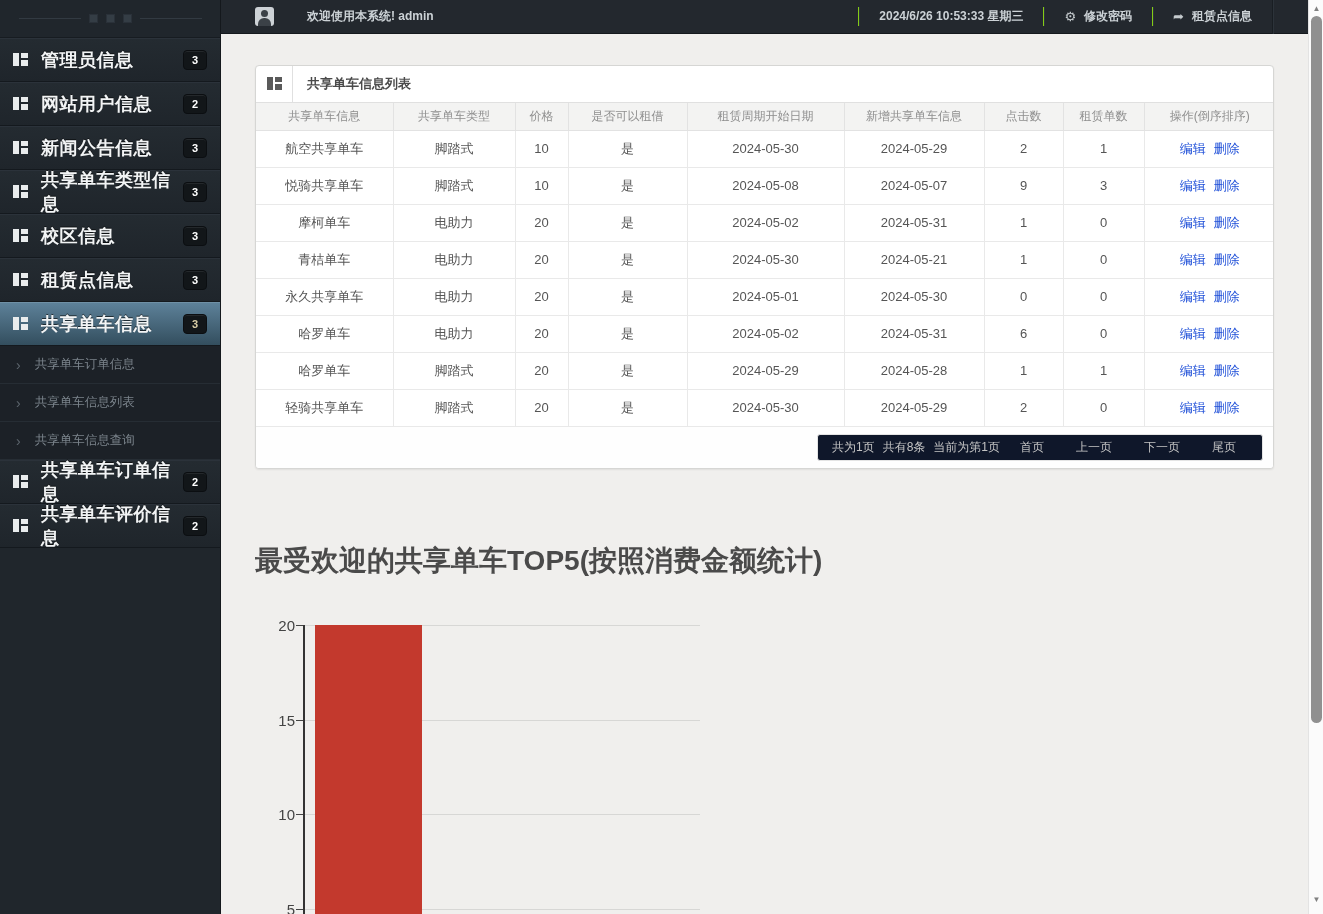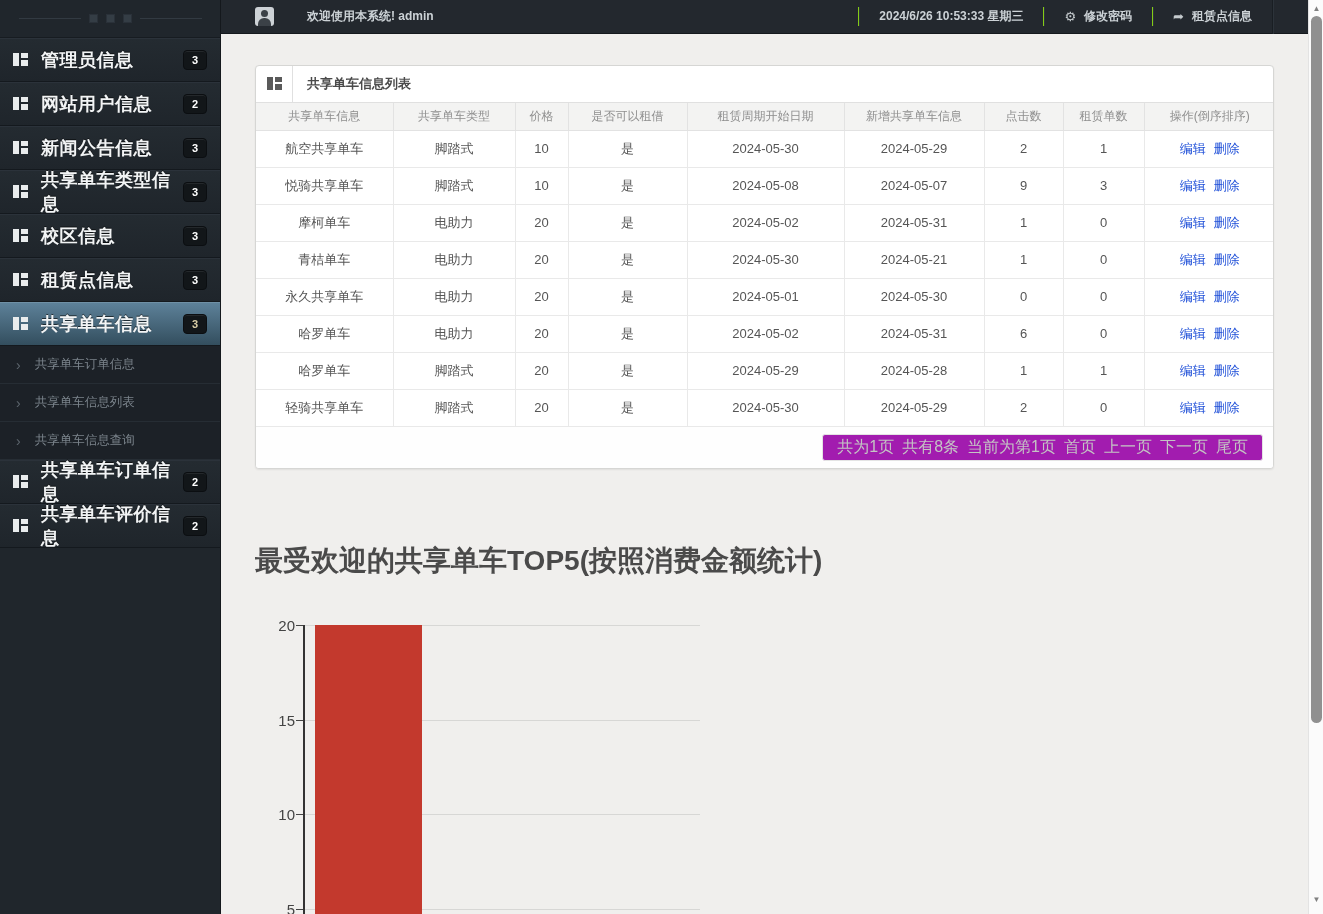--- a/index.html
+++ b/index.html
@@ -110,26 +110,26 @@
   th:first-child, td:first-child { border-left:none; }
   th:last-child, td:last-child { border-right:none; }
   td {
     height:37px; border:1px solid #e9e9e9; text-align:center;
     font-size:13px; color:#555;
   }
   td a { color:#1d4ed8; text-decoration:none; margin:16px 4px; cursor:pointer; }
   .panel-footer { position:relative; height:41px; background:#fefefe; }
   .pagination {
     position:absolute; right:10px; top:7px; height:27px;
-    border:1px solid #e4e4e4; background:#a21caf; border-radius:3px;
+    border:1px solid #e4e4e4; background:#0f172a; border-radius:3px;
     display:flex; align-items:center; padding:12px 10px;
-    color:#c4c4c4; font-size:16px;
+    color:#c4c4c4; font-size:12px;
   }
   .pagination span { margin:0 4px; }
-  .pagination a { color:#c4c4c4; text-decoration:none; margin:0 4px; cursor:pointer; }
+  .pagination a { color:#c4c4c4; text-decoration:none; margin:0 16px; cursor:pointer; }
 
   
   #chart-title {
     position:absolute; left:34px; top:508px;
     font-size:28px; font-weight:bold; color:#4a4a4a;
   }
   #chart { position:absolute; left:34px; top:591px; width:720px; height:400px; }
   .ytick-label {
     position:absolute; width:40px; text-align:right; font-size:15px; color:#444;
     transform:translateY(-50%);

